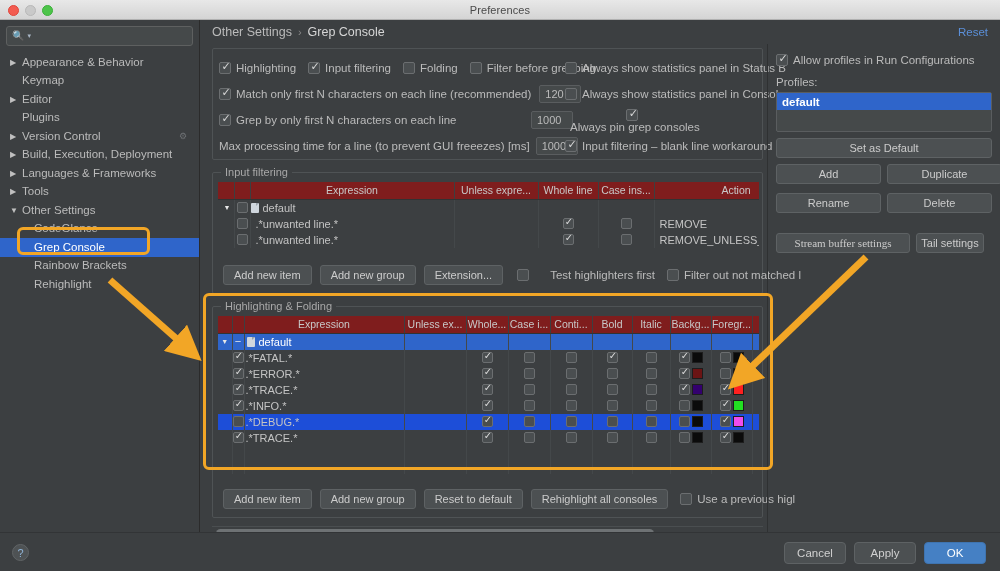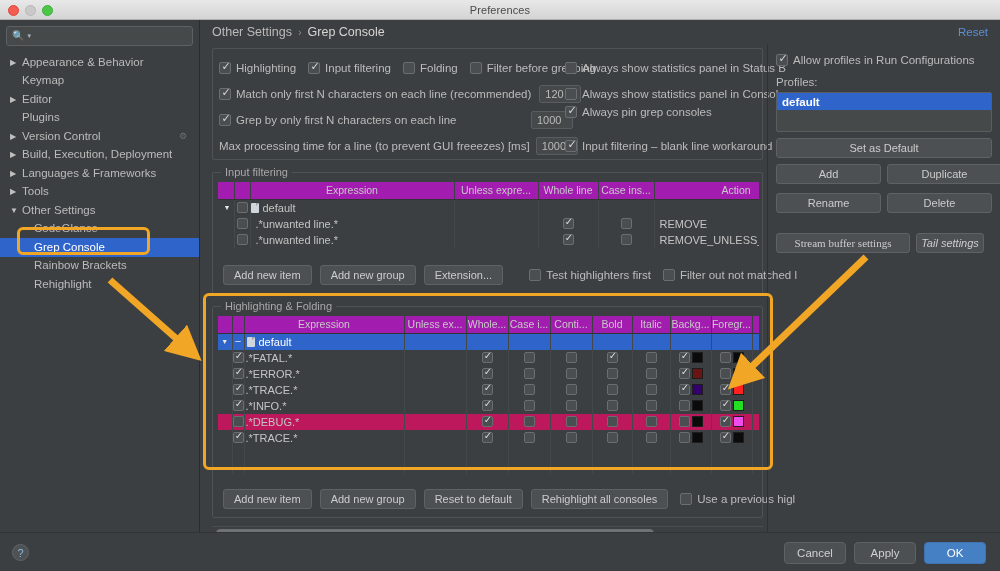--- a/index.html
+++ b/index.html
@@ -91,43 +91,43 @@
   }
   .optrow { position:absolute; left:6px; height:22px; display:flex; align-items:center; }
   .optrow.r0 { top:8px; }
   .optrow.r1 { top:34px; }
   .optrow.r2 { top:60px; }
   .optrow.r3 { top:86px; }
   .optrow .gap { width:12px; flex:none; }
   .rightcol { position:absolute; left:352px; height:22px; display:flex; align-items:center; }
   .rightcol.r0 { top:8px; }
   .rightcol.r1 { top:34px; }
-  .rightcol.r2 { top:52px; }
+  .rightcol.r2 { top:60px;flex-direction:column; }
   .rightcol.r3 { top:86px;align-items:center; }
 
   
   .groupbox { position:absolute; border:1px solid #4f5355; border-radius:2px; }
   .grouplabel {
     position:absolute; top:-7px; left:8px; padding:0 4px; background:#3c3f41;
     font-size:11px; color:#a8a8a8; white-space:nowrap;
   }
 
   
   .tbl { width:100%; border-collapse:collapse; table-layout:fixed; font-size:11px; }
   .tbl th {
-    background:#a21caf; color:#c8c8c8; font-weight:normal; font-size:10.5px;
+    background:#7f1d1d; color:#c8c8c8; font-weight:normal; font-size:10.5px;
     height:17px; border-right:1px solid #3c3f41; border-bottom:1px solid #313334;
     overflow:hidden; white-space:nowrap; text-overflow:clip;
   }
   .tbl td {
     height:16px; border-right:1px solid #44484a; color:#c4c4c4;
     overflow:hidden; white-space:nowrap; padding:0; vertical-align:middle;
   }
   .tbl tr.grouprow td { background:#2f65ca; color:#ffffff; }
-  .tbl tr.alt td { background:#be185d; }
+  .tbl tr.alt td { background:#1d4ed8; }
   .cellpad { padding-left:5px; display:flex; align-items:center; height:16px; }
   .cbcell { display:flex; align-items:center; justify-content:center; height:16px; }
   .cbs { width:11px; height:11px; border:1px solid #6b6e70; border-radius:2px; background:#4a4e50; position:relative; flex:none; }
   .cbs.on::after { content:"✓"; position:absolute; left:0; top:-3px; width:11px; text-align:center; font-size:10px; color:#dcdcdc; line-height:11px; }
   .swcell { display:flex; align-items:center; justify-content:center; gap:2px; height:16px; }
   .sw { width:11px; height:11px; border:1px solid #1d1d1d; flex:none; }
 
   
   #ifTable colgroup col:nth-child(1){width:16px}
   #ifTable colgroup col:nth-child(2){width:16px}
@@ -432,21 +432,21 @@
                     <td style="border-right: none;"></td>
                   </tr>
                 </tbody>
             </table>
           </div>
 
           <div style="position:absolute; left:10px; top:92px; display:flex; align-items:center; gap:8px;">
             <div class="btn">Add new item</div>
             <div class="btn">Add new group</div>
             <div class="btn">Extension...</div>
-            <div class="cbrow" style="margin-left:18px;">
+            <div class="cbrow" style="margin-left:6px;gap:16px;">
               <span class="cb"></span>
               <span class="cblabel">Test highlighters first</span>
             </div>
             <div class="cbrow" style="margin-left:4px;">
               <span class="cb"></span>
               <span class="cblabel">Filter out not matched l</span>
             </div>
           </div>
         </div>
 
@@ -890,21 +890,21 @@
 
         <div class="btn" style="position:absolute; left:6px; top:94px; width:216px;">Set as Default</div>
 
         <div class="btn" style="position:absolute; left:6px; top:120px; width:105px;">Add</div>
         <div class="btn" style="position:absolute; left:117px; top:120px; width:115px;">Duplicate</div>
 
         <div class="btn" style="position:absolute; left:6px; top:149px; width:105px;">Rename</div>
         <div class="btn" style="position:absolute; left:117px; top:149px; width:105px;">Delete</div>
 
         <div class="btn" style="position:absolute; left:6px; top:189px; width:134px;font-family:Liberation Serif, serif;">Stream buffer settings</div>
-        <div class="btn" style="position:absolute; left:146px; top:189px; width:68px;font-style:italic;">Tail settings</div>
+        <div class="btn" style="position:absolute; left:146px; top:189px; width:68px;">Tail settings</div>
       </div>
 
     </div>
   </div>
 
   <div class="bottombar">
     <div class="helpbtn">?</div>
     <div class="dlgbtns">
       <div class="dlgbtn">Cancel</div>
       <div class="dlgbtn">Apply</div>

